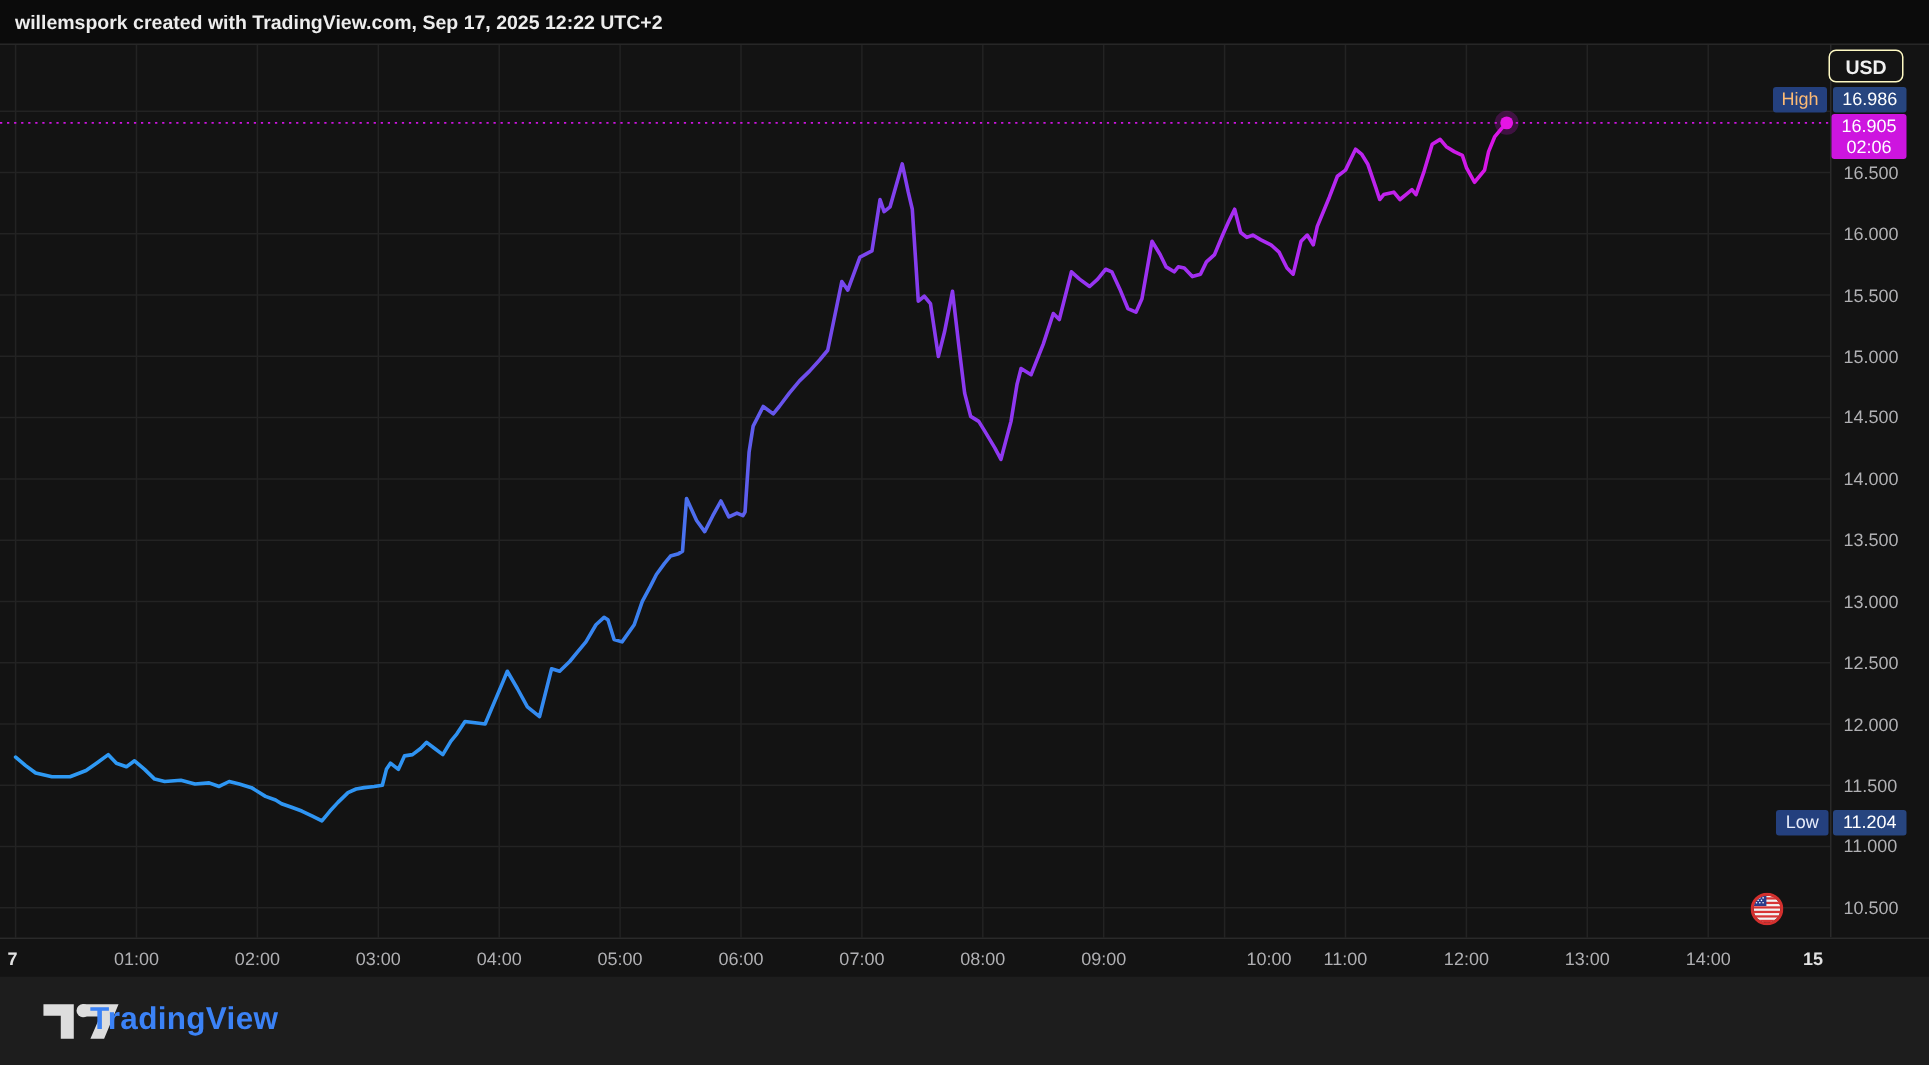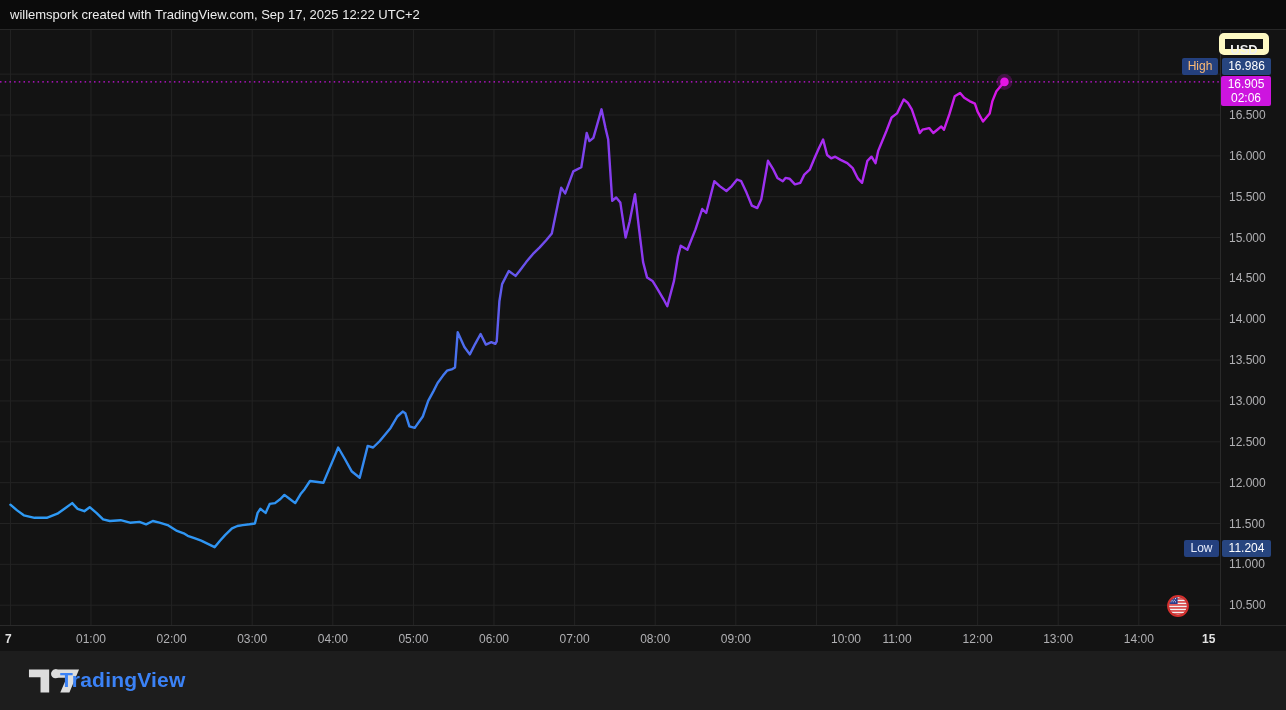--- a/index.html
+++ b/index.html
@@ -1,19 +1,19 @@
 <!DOCTYPE html>
 <html><head>
 <meta charset="utf-8">
 <style>
   html,body{margin:0;padding:0;background:#0B0B0B;font-family:"Liberation Sans",sans-serif;}
   #stage{position:relative;width:1286px;height:710px;background:#0B0B0B;overflow:hidden;}
   
   #attribution{position:absolute;left:10px;top:4px;height:22px;line-height:22px;
-    color:#EDEDED;font-size:13px;font-weight:normal;white-space:nowrap;}
+    color:#EDEDED;font-size:13px;font-weight:bold;white-space:nowrap;}
   
   #chart-region{position:absolute;left:0;top:29px;width:1220px;height:596px;background:#131313;
     border-top:1px solid #272727;box-sizing:border-box;}
   #chart-svg{position:absolute;left:0;top:0;}
   #symbol-header{position:absolute;left:13px;top:8px;font-size:13px;white-space:nowrap;z-index:3;}
   #symbol-title{color:#D4D6DB;}
   #symbol-quote{color:#D316E3;margin-left:9px;}
   #symbol-change{color:#D316E3;margin-left:7px;}
   
   #price-axis{position:absolute;left:1220px;top:29px;width:66px;height:596px;background:#131313;
@@ -21,21 +21,21 @@
   .ytick{position:absolute;left:8px;height:16px;line-height:16px;font-size:12px;color:#B0B0B3;white-space:nowrap;}
   
   #time-axis{position:absolute;left:0;top:625px;width:1286px;height:26px;background:#131313;
     border-top:1px solid #2A2A2A;box-sizing:border-box;}
   .xtick{position:absolute;top:5px;height:16px;line-height:16px;font-size:12px;color:#B0B0B3;
     transform:translateX(-50%);white-space:nowrap;}
   .xtick.em{color:#E2E2E2;font-weight:bold;transform:none;}
   
   #overlay{position:absolute;left:0;top:0;width:1286px;height:710px;pointer-events:none;}
   .pill{position:absolute;border-radius:2px;font-size:12px;color:#FFFFFF;text-align:center;}
-  #usd-button{position:absolute;left:1219px;top:33px;width:50px;height:22px;border:6px solid #fef9c3;
+  #usd-button{position:absolute;left:1219px;top:33px;width:50px;height:22px;border:1px solid #fef9c3;
     border-radius:5px;background:#141414;color:#F0F0F0;font-size:13px;font-weight:bold;text-align:center;
     line-height:22px;box-sizing:border-box;pointer-events:auto;cursor:pointer;}
   #high-label{left:1182px;top:58px;width:36px;height:17px;line-height:17px;background:#24407E;color:#fdba74;}
   #high-value{left:1222px;top:58px;width:49px;height:17px;line-height:17px;background:#27457F;}
   #low-label {left:1184px;top:540px;width:35px;height:17px;line-height:17px;background:#24407E;color:#E7ECFB;}
   #low-value {left:1222px;top:540px;width:49px;height:17px;line-height:17px;background:#27457F;}
   #last-badge{left:1221px;top:76px;width:50px;height:30px;background:#CD15DF;color:#FFFFFF;
     display:flex;flex-direction:column;justify-content:center;}
   #last-badge div{line-height:14px;font-size:12px;}
   

